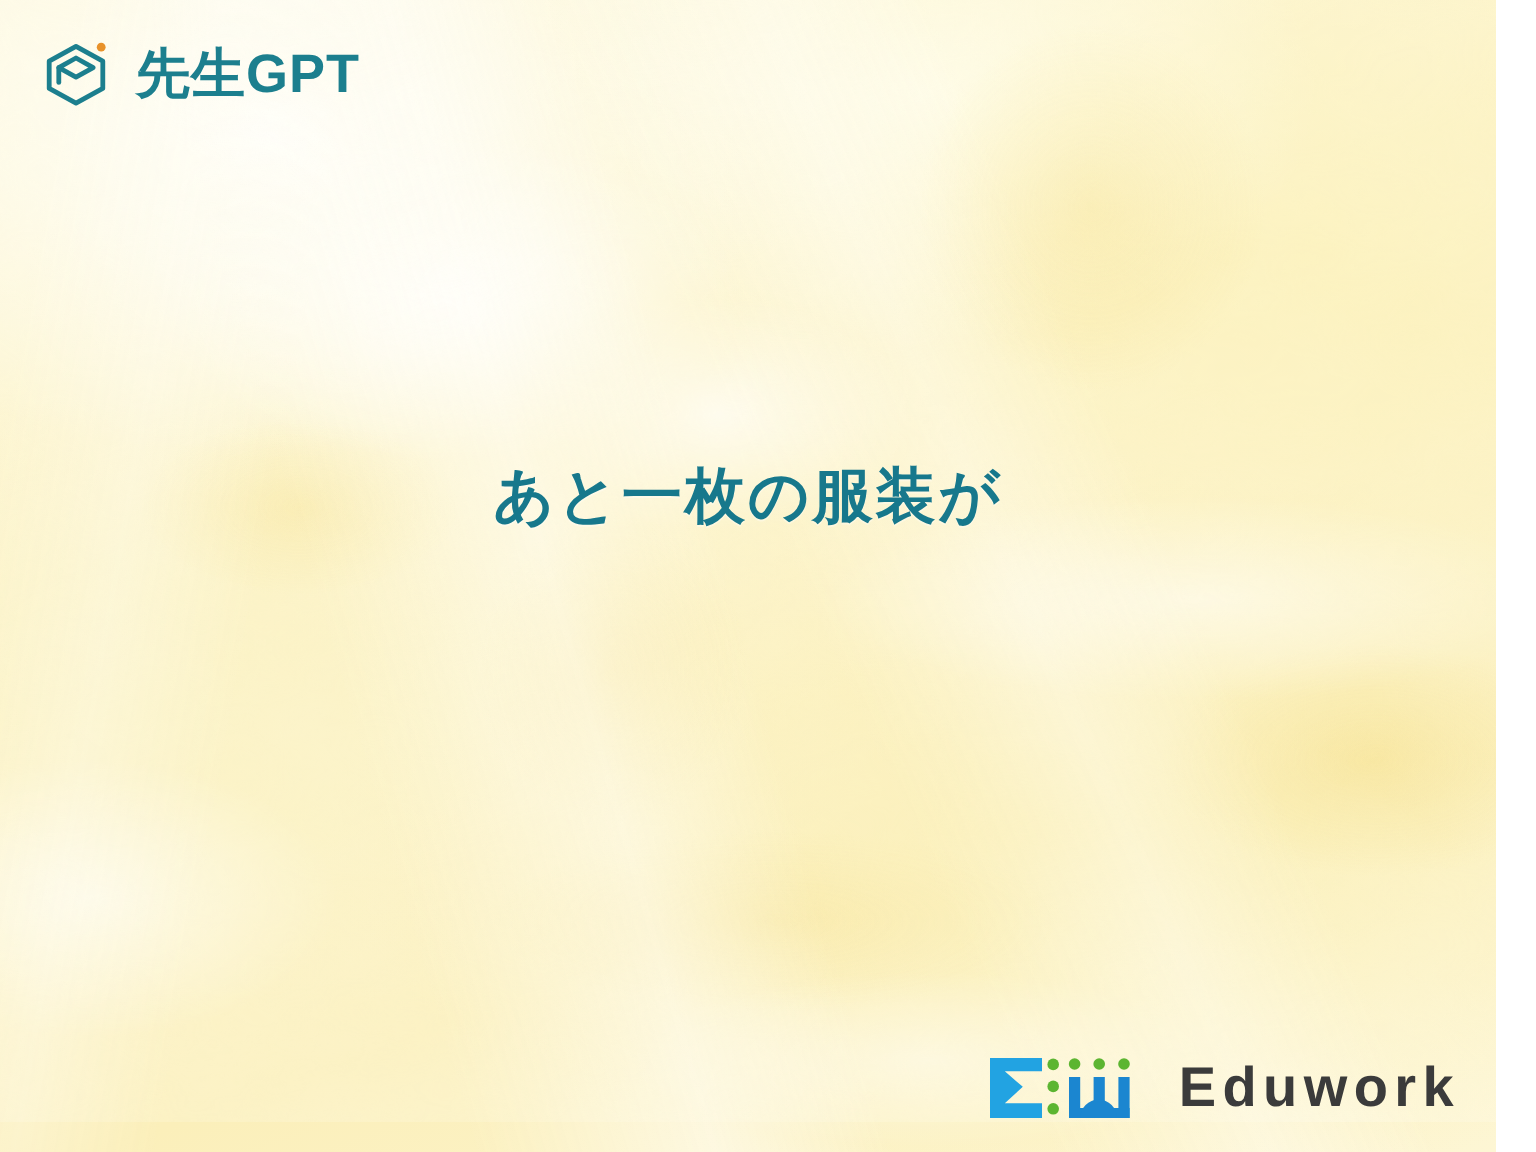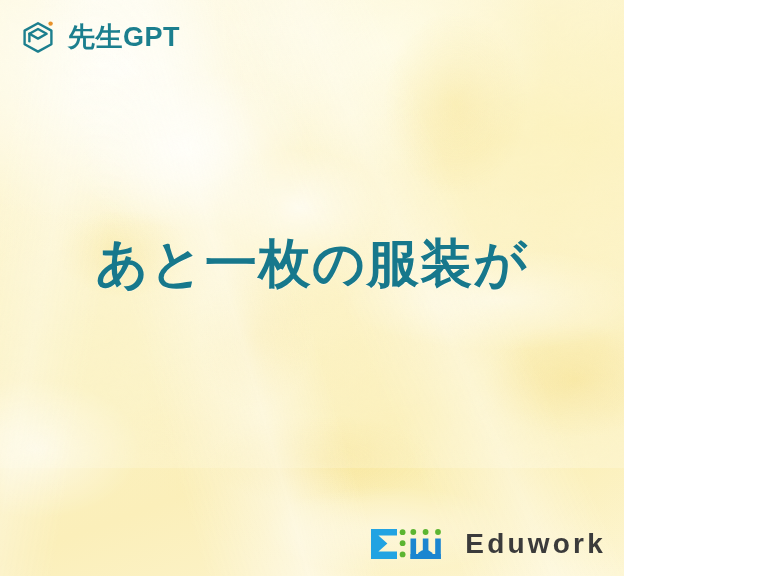--- a/index.html
+++ b/index.html
@@ -8,21 +8,21 @@
   }
   body {
     width: 768px;
     height: 576px;
     overflow: hidden;
     font-family: "Liberation Sans", "DejaVu Sans", sans-serif;
   }
 
   .slide {
     position: relative;
-    width: 624px;
+    width: 748px;
     height: 576px;
     overflow: hidden;
     background-color: #fdf4c9;
     text-decoration: underline;
   }
 
   
   .bg-base {
     position: absolute;
     inset: 0;
@@ -97,21 +97,21 @@
   }
 
   
   .headline {
     position: absolute;
     left: 0;
     right: 0;
     top: 228px;
     text-align: center;
     color: #17788c;
-    font-size: 52px;
+    font-size: 30px;
     font-weight: 700;
     line-height: 1.38;
     letter-spacing: 1.5px;
     text-shadow: 0 1px 0 rgba(255,255,255,0.35);
   }
   .headline-line { display: block; white-space: nowrap; }
 
   
   .footer-logo {
     position: absolute;

